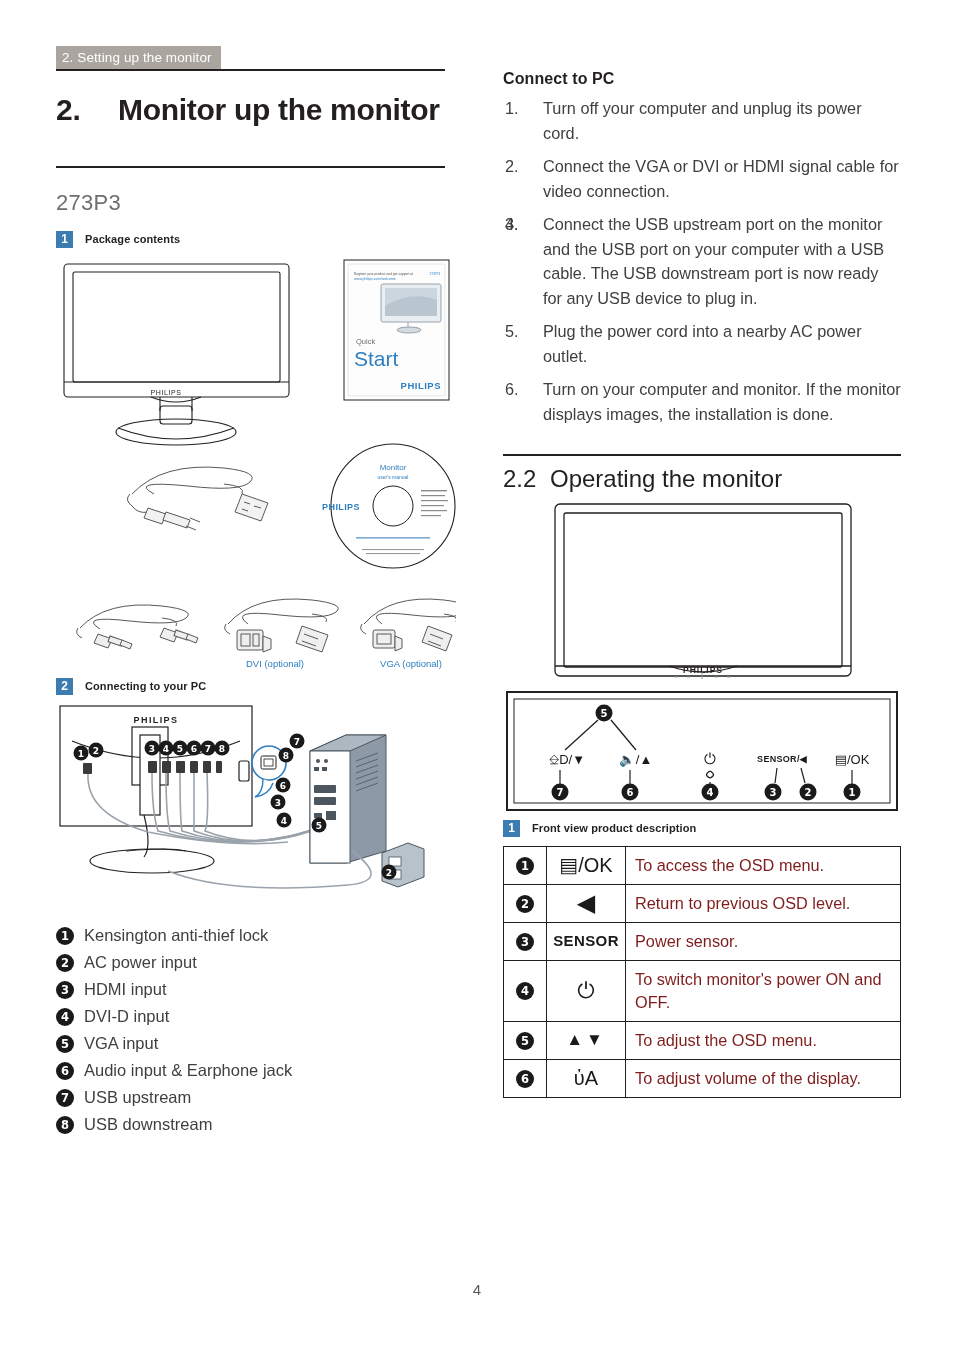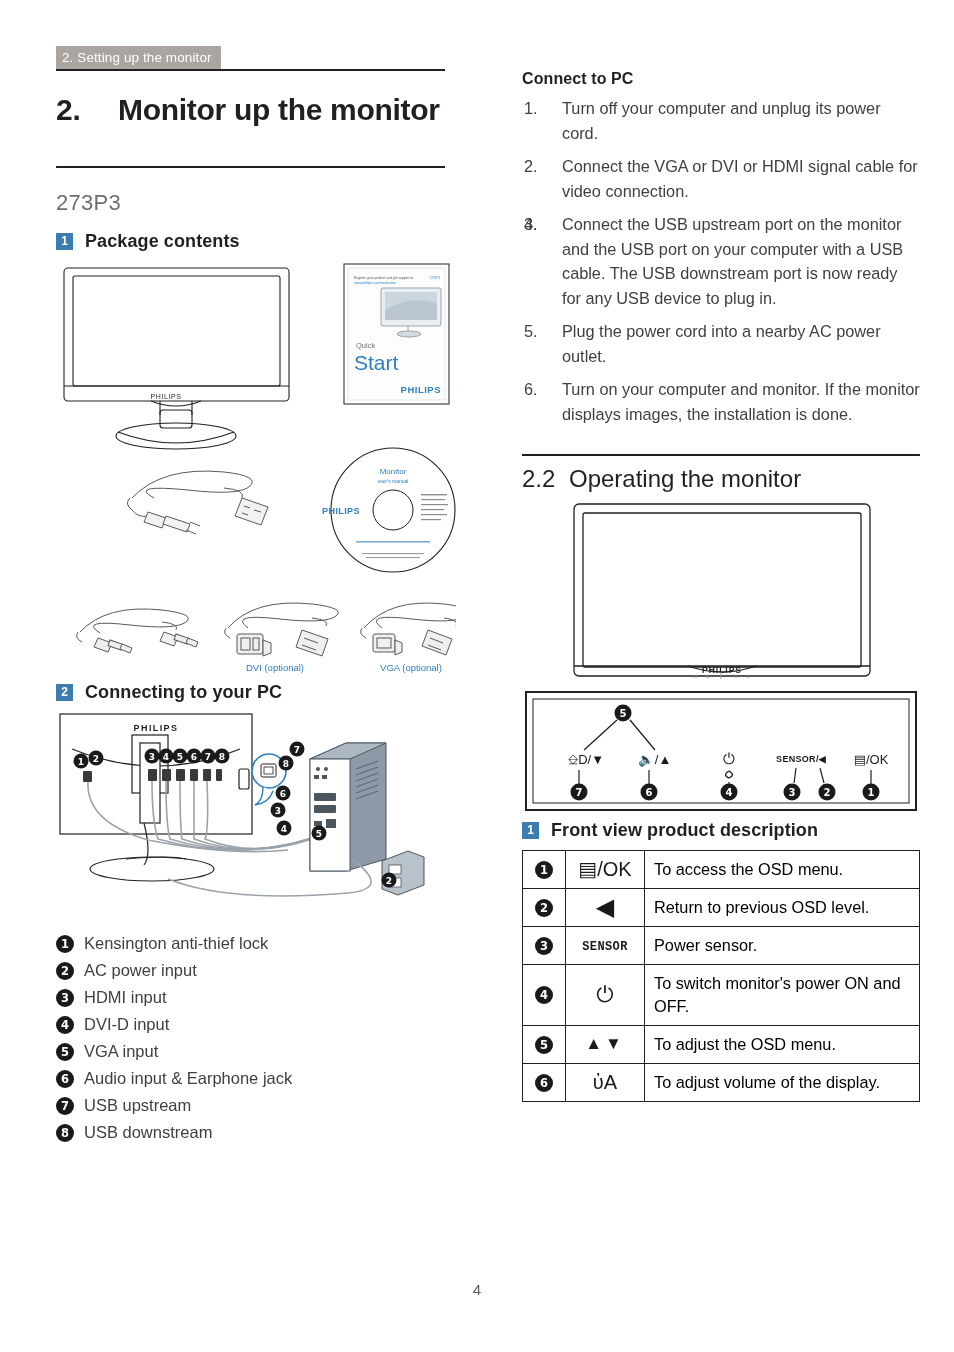--- a/index.html
+++ b/index.html
@@ -14,41 +14,41 @@
   .run-head{
     position:absolute;left:56px;top:46px;
     background:#aba5a0;color:#ffffff;
     font-size:13.5px;line-height:22px;padding:1px 9px 2px 6px;
     letter-spacing:.1px;white-space:nowrap;
   }
   .rule-top{position:absolute;left:56px;top:69px;width:389px;height:1.5px;background:#231f20;}
 
   
   .col-left{position:absolute;left:56px;top:78px;width:400px;}
-  .col-right{position:absolute;left:503px;top:70px;width:398px;margin-left:19px;}
+  .col-right{position:absolute;left:503px;top:70px;width:398px;}
 
   h1.chapter{
     font-size:30px;font-weight:bold;margin:12px 0 0 0;line-height:40px;
     letter-spacing:-.3px;
   }
   h1.chapter .num{display:inline-block;width:62px;}
   .rule-h2{width:389px;height:1.7px;background:#231f20;margin-top:36px;}
   h2.sec{
     font-size:19.5px;font-weight:bold;margin:10px 0 0 0;line-height:26px;
   }
   h2.sec .num{display:inline-block;width:43px;}
   .model{font-size:22px;color:#6d6e71;margin:22px 0 0 0;font-weight:normal;letter-spacing:.3px;}
 
   .badge-head{display:flex;align-items:center;margin-top:15px;}
   .badge{
     display:inline-block;width:17px;height:17px;background:#3d7cb0;color:#fff;
     font-size:12px;font-weight:bold;text-align:center;line-height:17px;
     margin-right:12px;flex:none;
   }
-  .badge-head .txt{font-size:18px;font-weight:bold;letter-spacing:.1px;}
+  .badge-head .txt{font-size:11px;font-weight:bold;letter-spacing:.1px;}
 
   
   h3.sub{font-size:16px;font-weight:bold;margin:0 0 8px 0;letter-spacing:.1px;}
   ol.steps{list-style:none;margin:0;padding:0;}
   ol.steps li{
     position:relative;padding-left:40px;margin-bottom:9px;
     font-size:16.3px;line-height:24.5px;color:#3f3f41;font-weight:300;
   }
   ol.steps li .n{position:absolute;left:2px;top:0;color:#3f3f41;}
   .rule-h2r{width:398px;height:1.7px;background:#231f20;margin:28px 0 0 0;}
@@ -66,23 +66,23 @@
     background:#1a1a1a;color:#fff;font-size:11.5px;font-weight:bold;
     line-height:18px;text-align:center;margin:4px 10px 0 0;
     font-family:"DejaVu Sans",sans-serif;
   }
 
   
   table.fv{border-collapse:collapse;width:398px;margin-top:9px;}
   table.fv td{border:1.2px solid #231f20;vertical-align:middle;}
   td.c-num{width:42px;text-align:center;padding:6px 0;}
   td.c-ico{width:78px;text-align:center;padding:6px 0;}
-  td.c-desc{padding:7px 9px;font-size:16.3px;line-height:23px;color:#000000;font-weight:300;}
+  td.c-desc{padding:7px 9px;font-size:16.3px;line-height:23px;color:#7f1d1d;font-weight:300;}
   .ico{font-size:19px;color:#1a1a1a;line-height:1;display:inline-block;}
-  .ico-sensor{font-size:12px;font-weight:bold;letter-spacing:.4px;font-family:Liberation Mono, monospace;}
+  .ico-sensor{font-size:15px;font-weight:bold;letter-spacing:.4px;font-family:Liberation Sans, sans-serif;}
   .ico-okrow{font-size:20px;letter-spacing:0px;font-weight:500;}
 
   
   .art{position:relative;}
   svg{display:block;}
   .lbl-blue{fill:#2e7fc1;font-size:9.5px;font-family:"Liberation Sans",sans-serif;}
 
   .pagenum{
     position:absolute;left:0;top:1281px;width:954px;text-align:center;
     font-size:15px;color:#58595b;font-weight:300;

